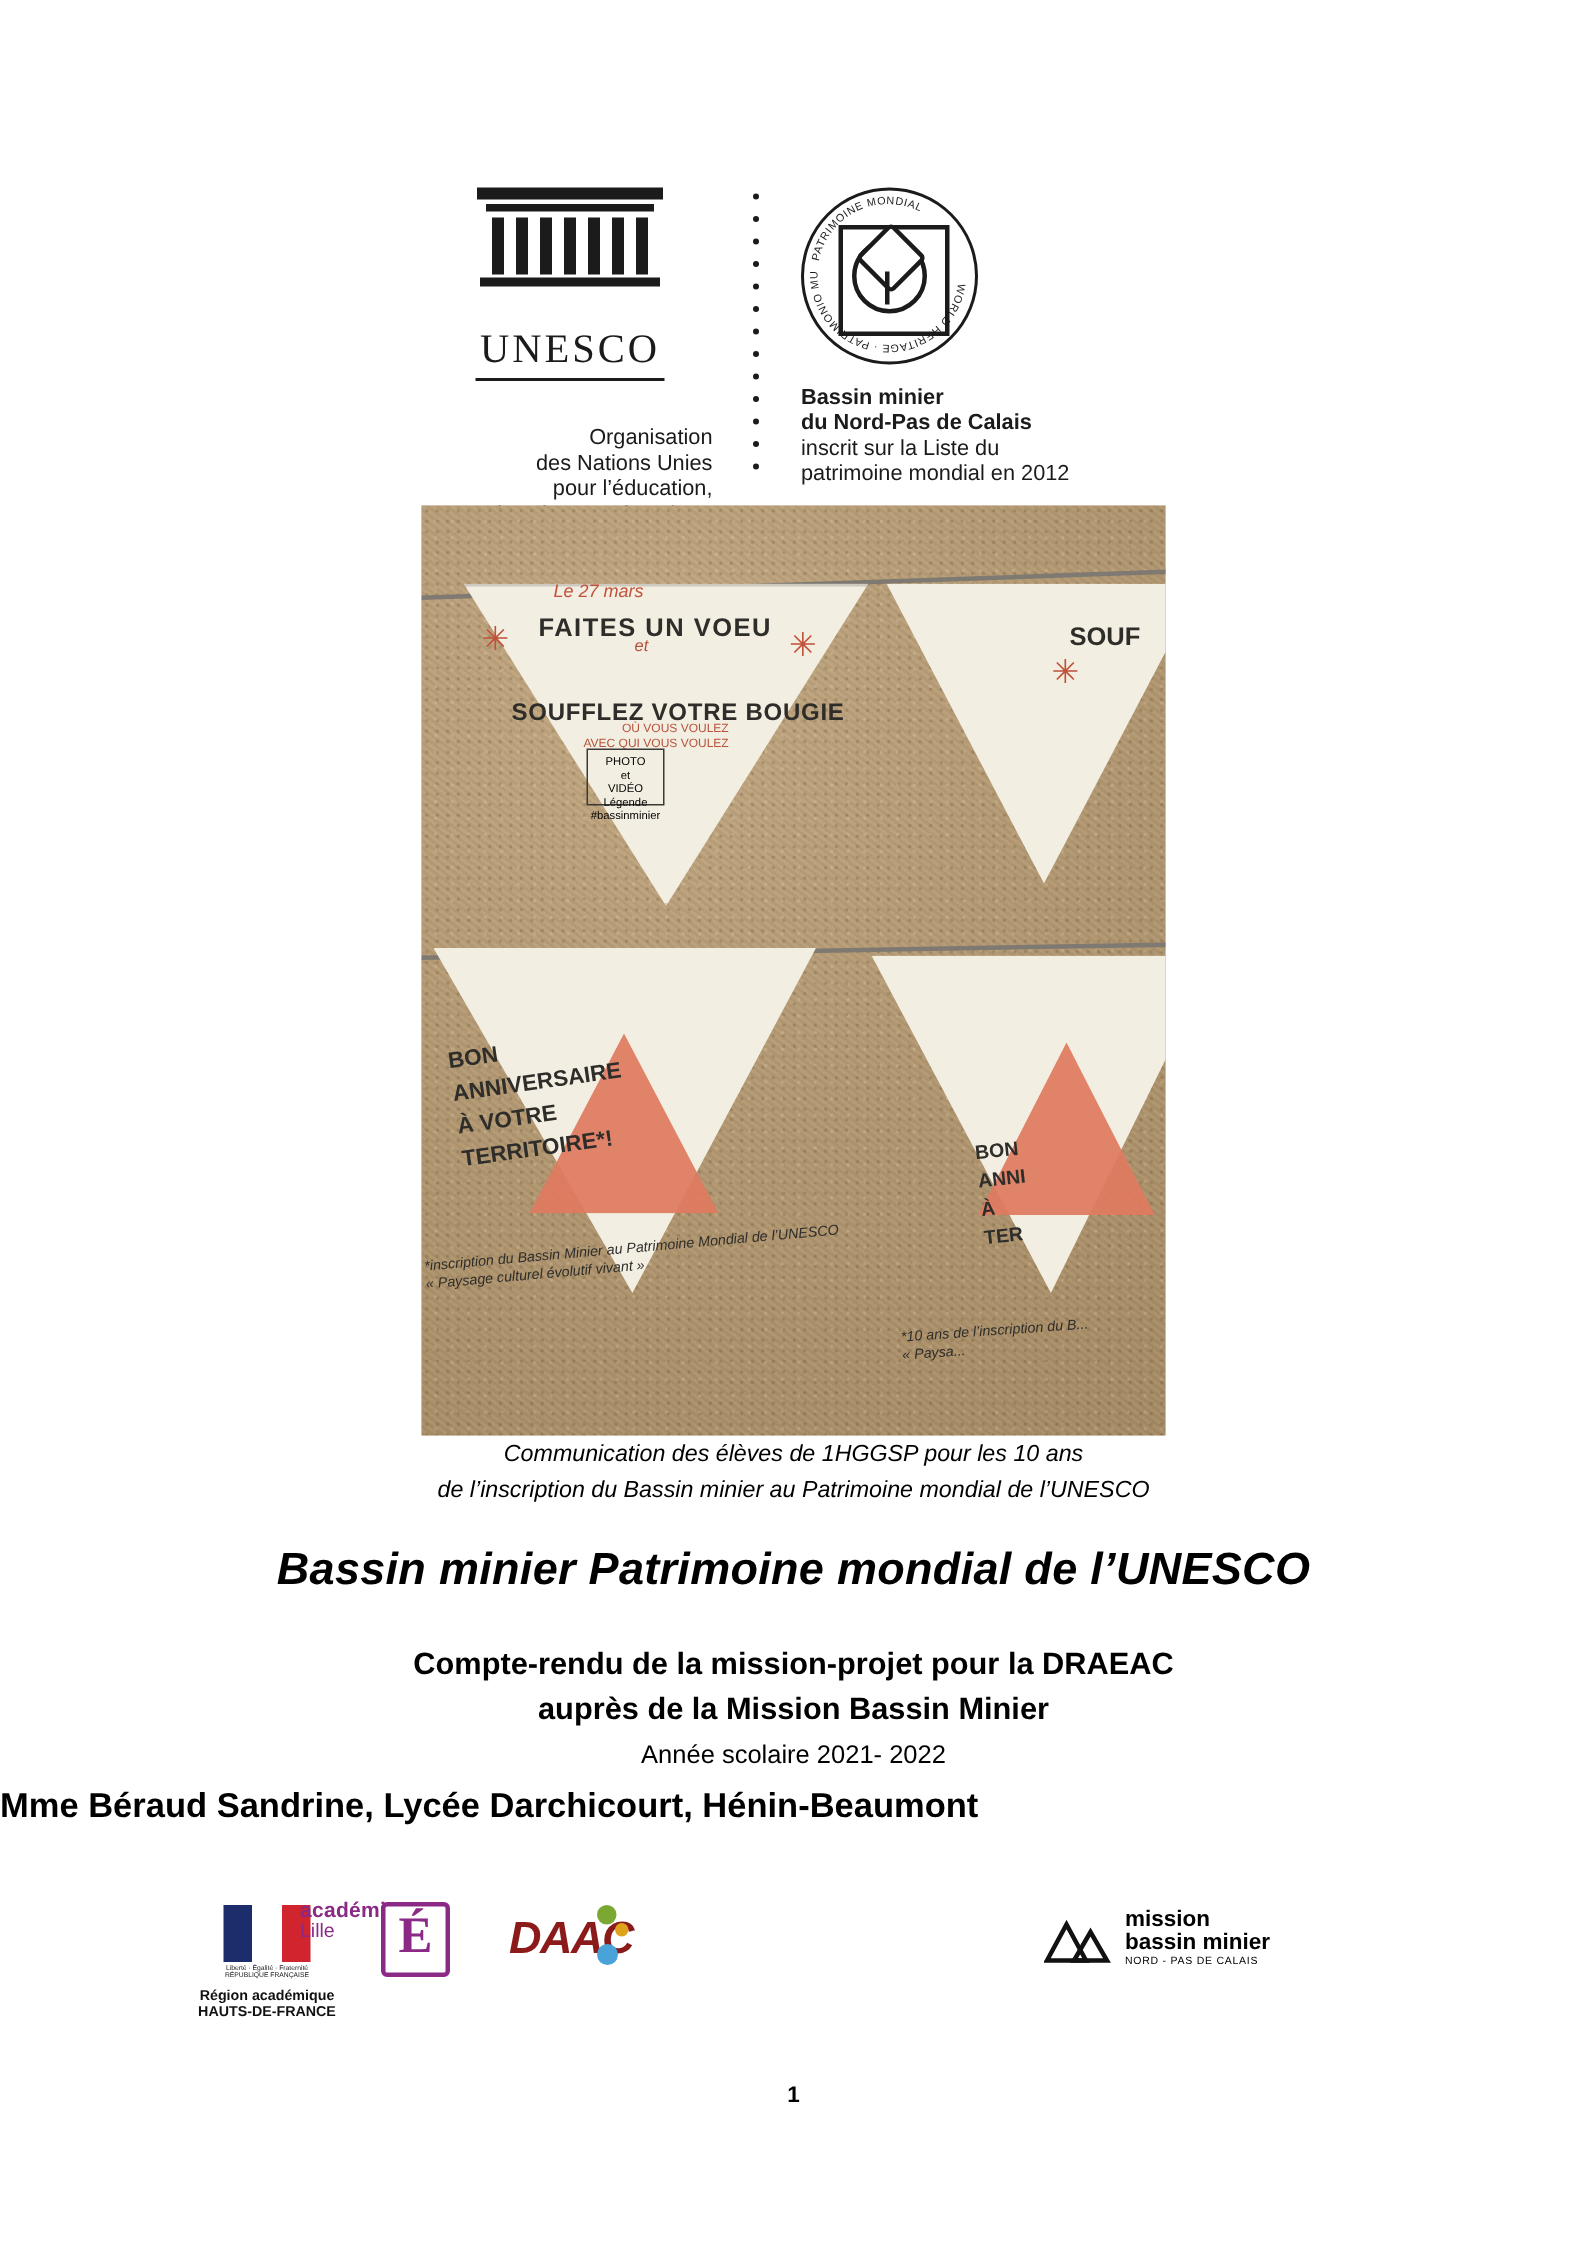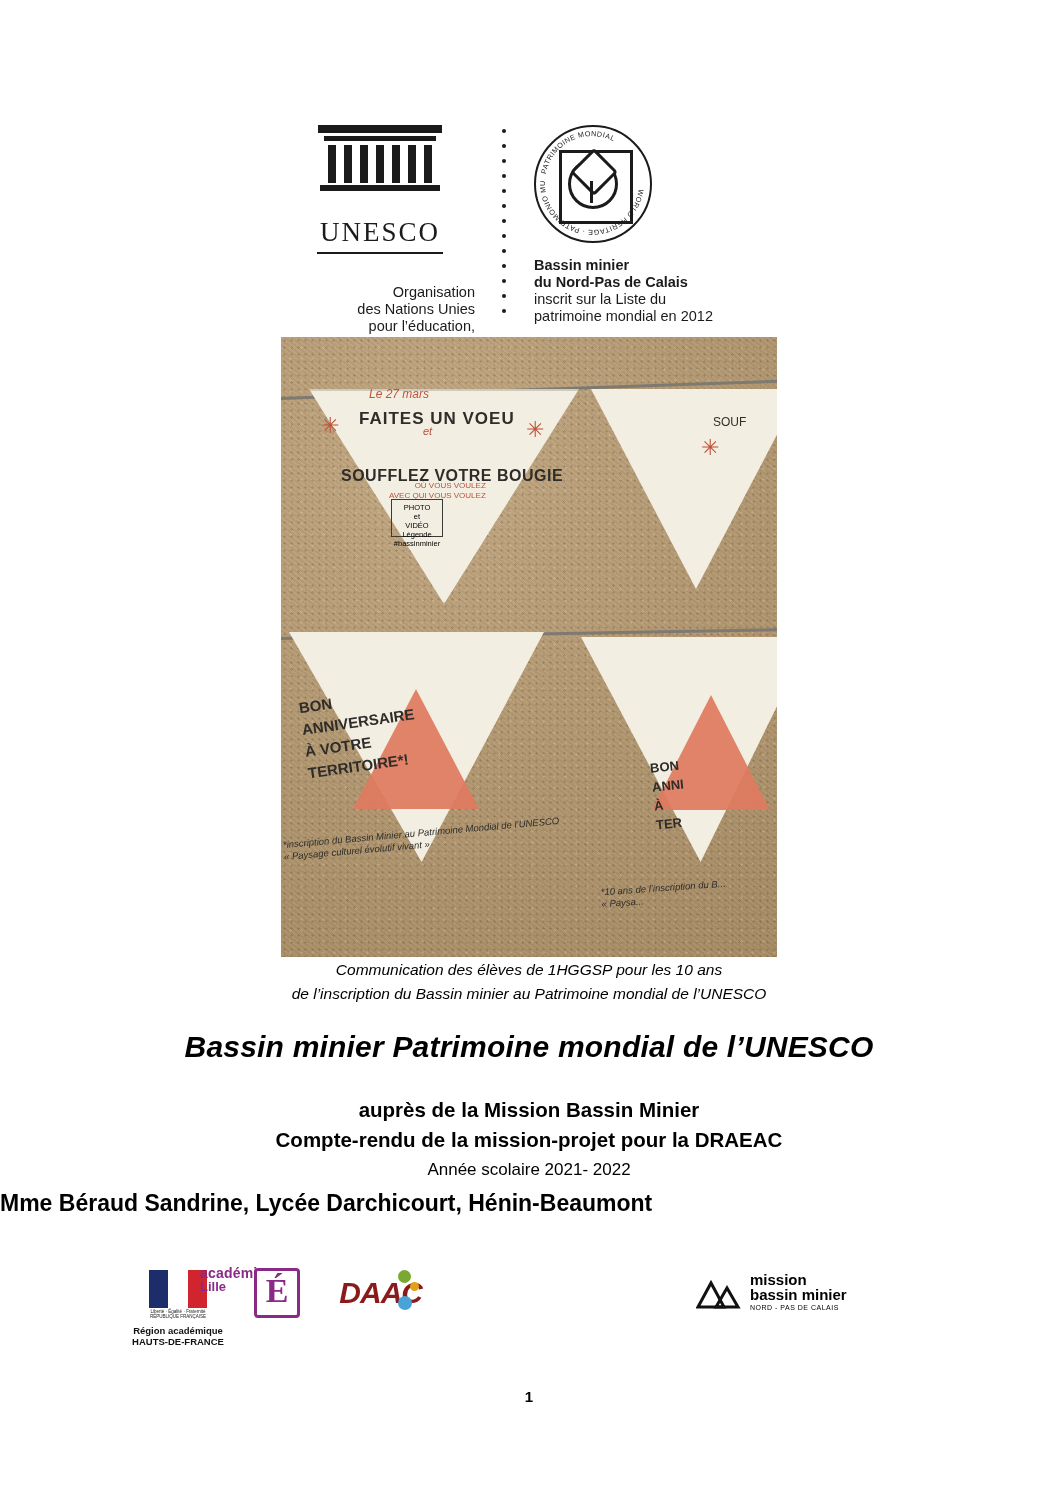--- a/index.html
+++ b/index.html
@@ -281,21 +281,21 @@
     transform: rotate(-8deg); line-height: 22px; white-space: pre-line;
   }
   .ptxt-bottom {
     left: 2px; top: 490px; font-size: 9.5px; color:#2e2d2a; transform: rotate(-5deg);
     line-height: 12px; white-space: pre-line; font-style: italic;
   }
   .ptxt-bottom2 {
     left: 320px; top: 545px; font-size: 9.5px; color:#2e2d2a; transform: rotate(-4deg);
     line-height: 12px; white-space: pre-line; font-style: italic;
   }
-  .ptxt-souf { left: 432px; top: 78px; font-size: 12px; font-weight:normal; color:#2e2d2a;}
+  .ptxt-souf { left: 432px; top: 78px; font-size: 17px; font-weight:bold; color:#2e2d2a;}
   .ptxt-anniv2 {
     left: 372px; top: 420px; font-size: 13px; font-weight: bold; color:#2e2d2a;
     line-height: 19px; white-space: pre-line; transform: rotate(-6deg);
   }
   .spark {
     position: absolute;
     color: #c0523a;
     font-size: 22px;
     line-height: 1;
   }
@@ -397,21 +397,20 @@
     font-size: 14px;
     font-weight: bold;
     letter-spacing: .2px;
     color: #8a2a86;
     line-height: 14px;
   }
   .acad-city {
     font-size: 13px;
     color: #8a2a86;
     line-height: 14px;
-    font-weight: bold;
   }
   .acad-e {
     position: absolute;
     right: -4px; top: 2px;
     width: 40px; height: 44px;
     border: 3px solid #8a2a86;
     border-radius: 4px;
     font-family: "Liberation Serif", serif;
     font-size: 34px;
     font-weight: bold;
@@ -593,22 +592,22 @@
     </div>
   </div>
 
   <div class="caption">
     <div>Communication des élèves de 1HGGSP pour les 10 ans</div>
     <div>de l’inscription du Bassin minier au Patrimoine mondial de l’UNESCO</div>
   </div>
 
   <div class="title-main">Bassin minier Patrimoine mondial de l’UNESCO</div>
   <div class="subtitle">
+    <div>Compte-rendu de la mission-projet pour la DRAEAC</div>
     <div>auprès de la Mission Bassin Minier</div>
-    <div>Compte-rendu de la mission-projet pour la DRAEAC</div>
   </div>
   <div class="year">Année scolaire 2021- 2022</div>
   <div class="author">Mme Béraud Sandrine, Lycée Darchicourt, Hénin-Beaumont</div>
 
   <div class="footer-logos">
 
     <div class="logo-rep">
       <div class="flag">
         <i class="b"></i>
           <i class="w"></i>

